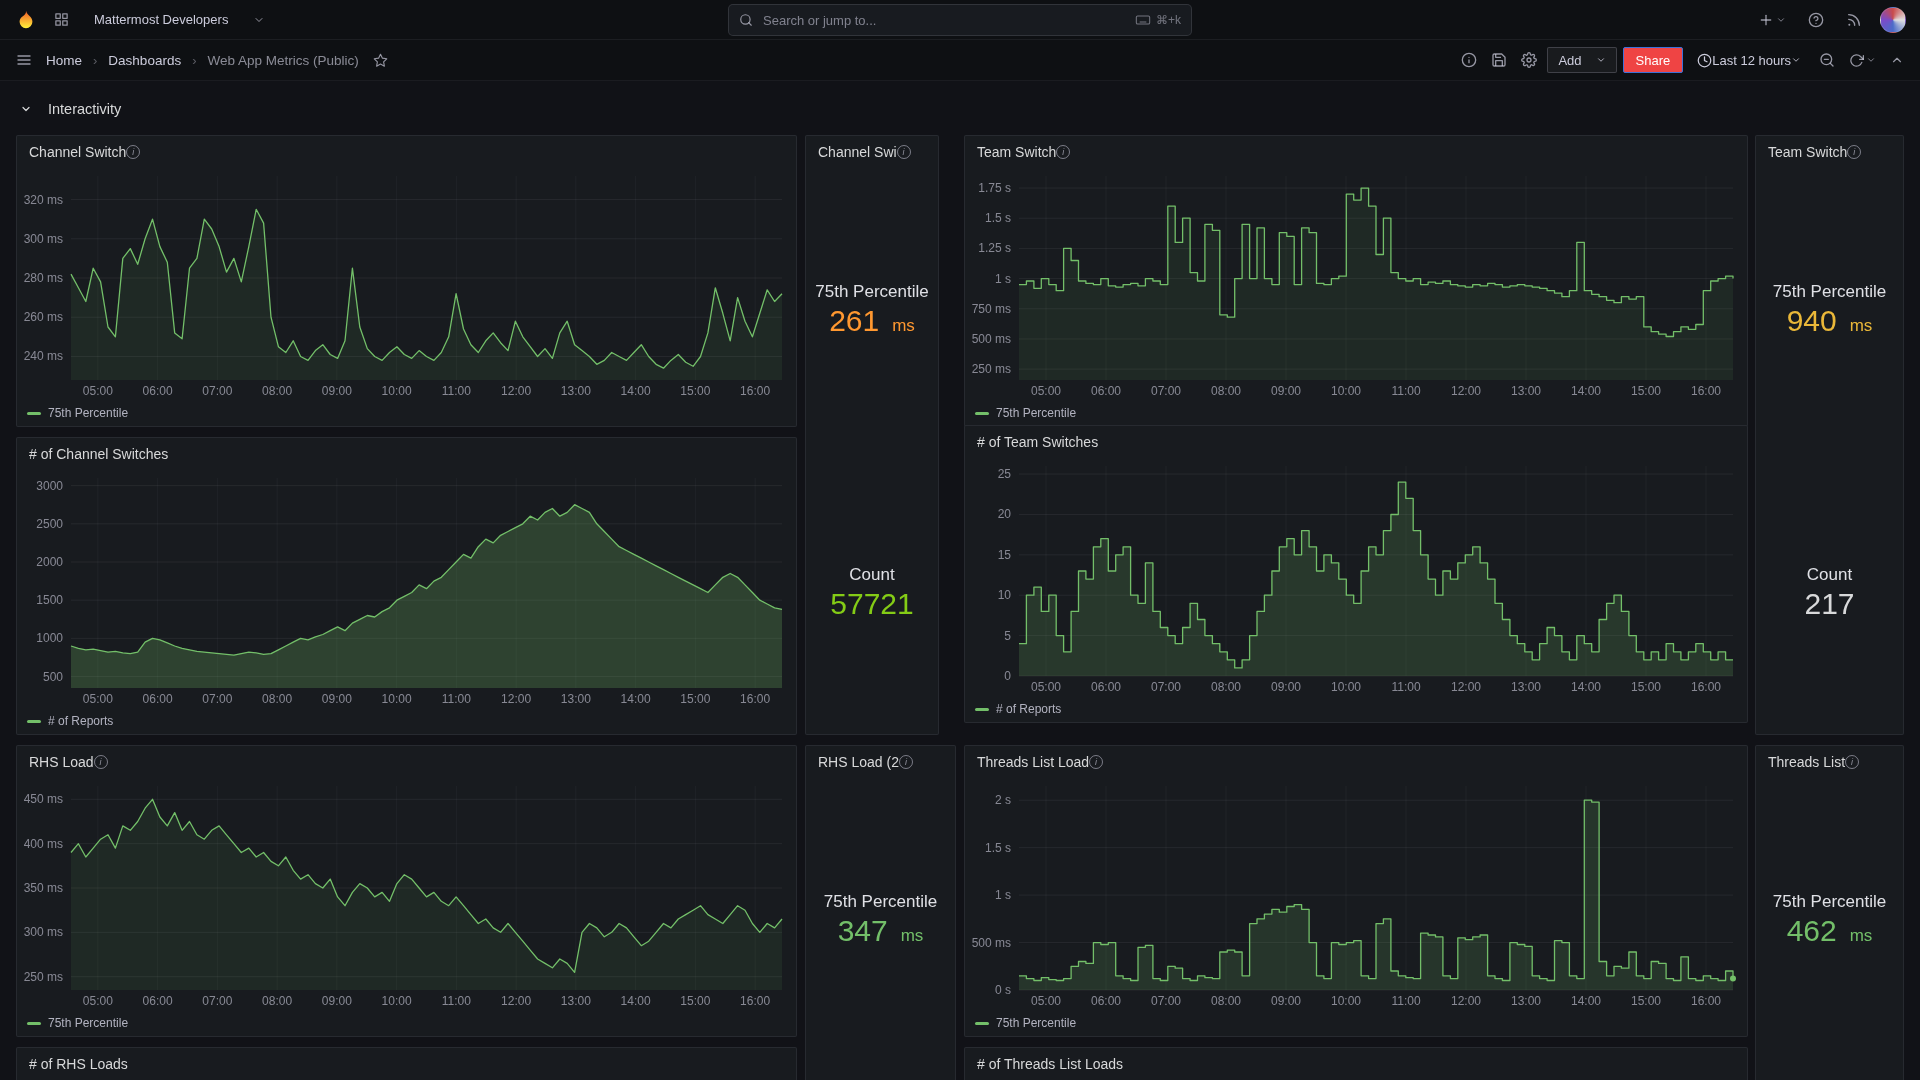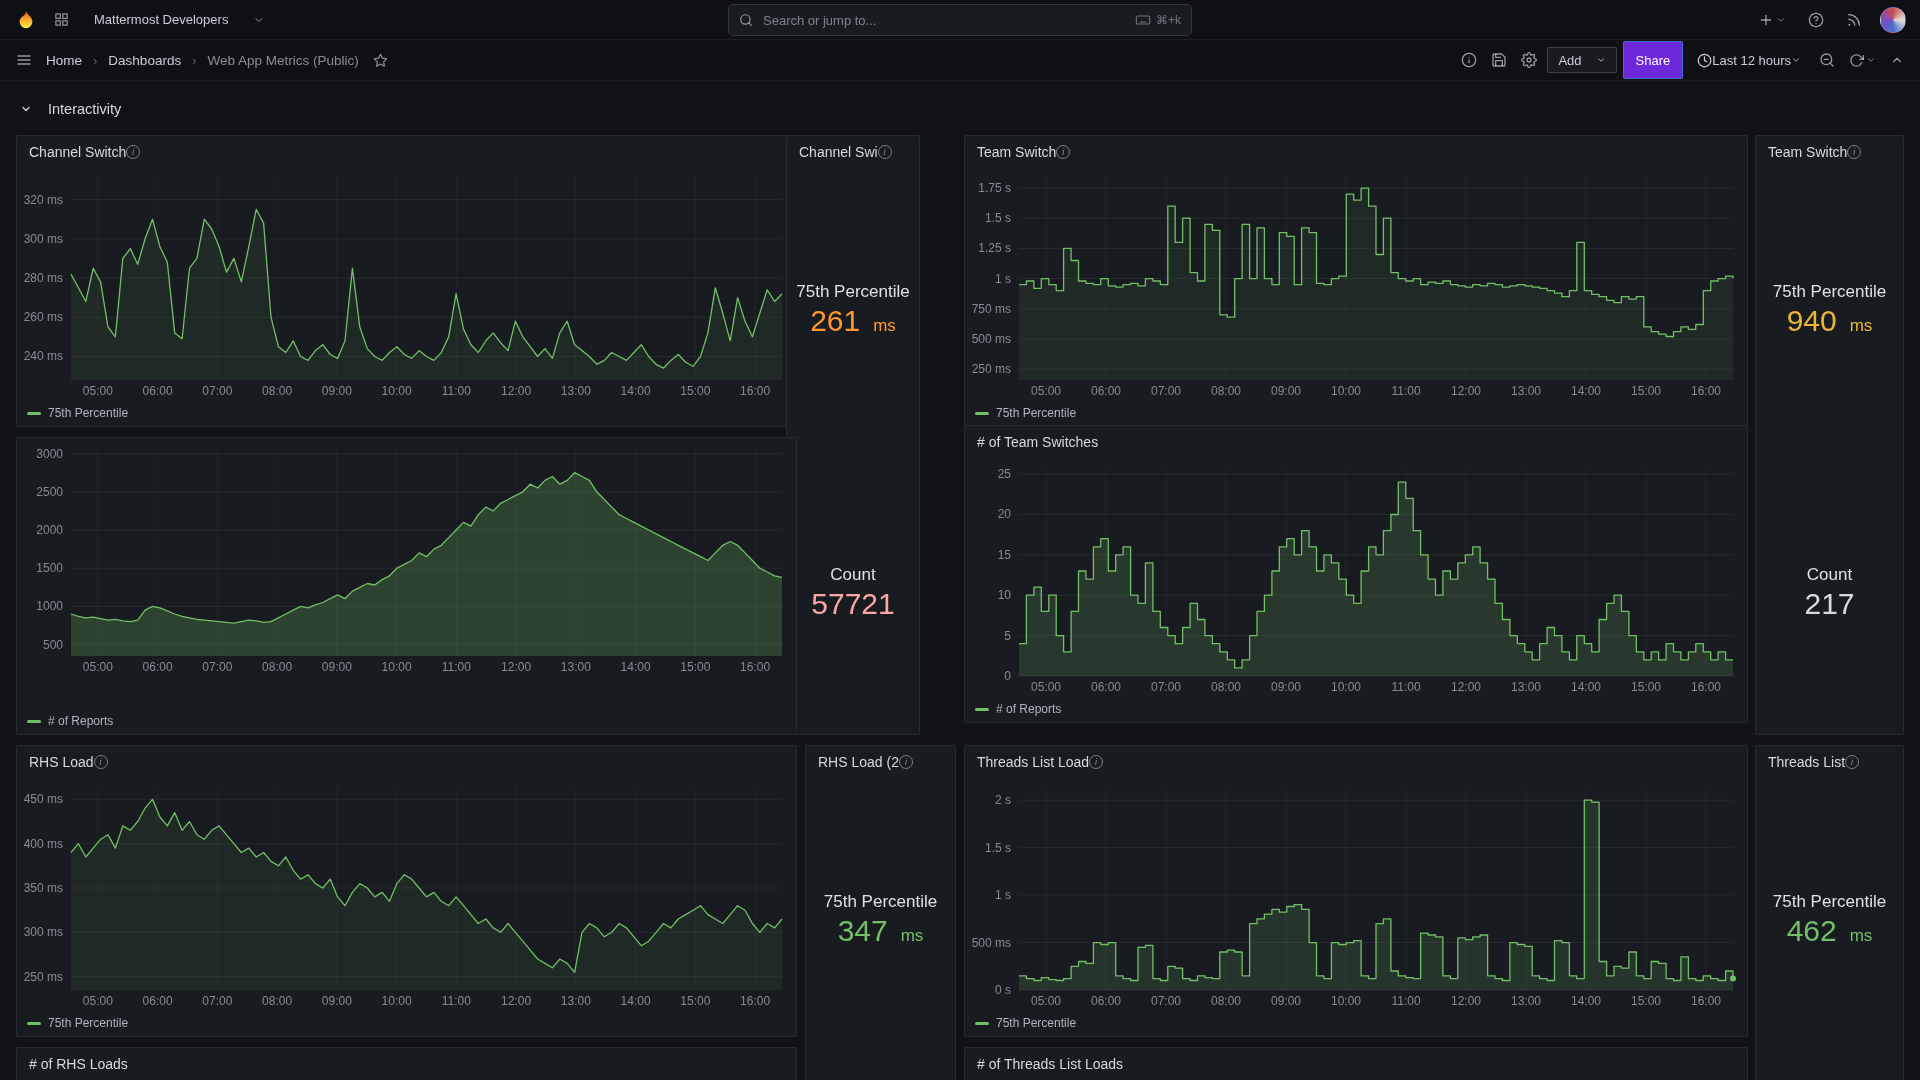--- a/index.html
+++ b/index.html
@@ -60,21 +60,21 @@
   .crumb { color:#ccccdc; font-size:13.5px; background:none; border:none; padding:2px 4px; }
   .crumb.current { color:rgba(204,204,220,0.65); }
   .crumb-sep { color:rgba(204,204,220,0.4); font-size:13px; padding:0 1px; }
   .nav-right { display:flex; align-items:center; gap:6px; }
   .btn-secondary {
     height:26px; padding:0 10px; border:1px solid rgba(204,204,220,0.22);
     background:rgba(204,204,220,0.06); border-radius:2px; color:#ccccdc;
     font-size:13px; display:flex; align-items:center; gap:14px;
   }
   .btn-primary {
-    height:38px; padding:0 12px; background:#6d28d9; border:1px solid #3d71d9;
+    height:26px; padding:0 12px; background:#ef4444; border:1px solid #3d71d9;
     border-radius:2px; color:#ffffff; font-size:13px; font-weight:500;
     display:flex; align-items:center;
   }
   .time-btn {
     height:26px; background:none; border:none; color:#ccccdc; font-size:13px;
     display:flex; align-items:center; padding:0 8px;
   }
 
   
   .dash { position:absolute; left:0; top:81px; width:1920px; height:999px; overflow:hidden; background:#111217; }
@@ -329,36 +329,36 @@
           <path d="M54.0 106.1L61.4 119.8L68.8 133.5L76.2 100.2L83.6 113.9L91.0 159.0L98.4 168.8L105.8 90.4L113.3 80.6L120.7 96.3L128.1 70.8L135.5 51.2L142.9 78.6L150.3 94.3L157.7 164.9L165.1 170.8L172.5 100.2L179.9 90.4L187.3 51.2L194.7 61.0L202.1 78.6L209.5 104.1L216.9 90.4L224.3 113.9L231.8 78.6L239.2 41.3L246.6 55.1L254.0 149.2L261.4 178.7L268.8 184.5L276.2 172.8L283.6 188.5L291.0 192.4L298.4 182.6L305.8 176.7L313.2 186.5L320.6 190.4L328.0 172.8L335.4 100.2L342.8 159.0L350.3 180.6L357.7 188.5L365.1 192.4L372.5 184.5L379.9 178.7L387.3 186.5L394.7 190.4L402.1 182.6L409.5 188.5L416.9 192.4L424.3 184.5L431.7 168.8L439.1 125.7L446.5 161.0L453.9 176.7L461.3 184.5L468.8 172.8L476.2 164.9L483.6 174.7L491.0 182.6L498.4 153.2L505.8 168.8L513.2 178.7L520.6 188.5L528.0 180.6L535.4 190.4L542.8 164.9L550.2 153.2L557.6 176.7L565.0 182.6L572.4 188.5L579.8 196.3L587.3 192.4L594.7 184.5L602.1 188.5L609.5 192.4L616.9 184.5L624.3 176.7L631.7 188.5L639.1 196.3L646.5 200.2L653.9 192.4L661.3 186.5L668.7 194.3L676.1 198.3L683.5 188.5L690.9 164.9L698.3 119.8L705.8 145.3L713.2 172.8L720.6 129.6L728.0 153.2L735.4 168.8L742.8 145.3L750.2 121.8L757.6 133.5L765.0 125.7L765.0 212.0L54 212.0Z" fill="#73BF69" fill-opacity="0.09" stroke="none"></path>
           <path d="M54.0 106.1L61.4 119.8L68.8 133.5L76.2 100.2L83.6 113.9L91.0 159.0L98.4 168.8L105.8 90.4L113.3 80.6L120.7 96.3L128.1 70.8L135.5 51.2L142.9 78.6L150.3 94.3L157.7 164.9L165.1 170.8L172.5 100.2L179.9 90.4L187.3 51.2L194.7 61.0L202.1 78.6L209.5 104.1L216.9 90.4L224.3 113.9L231.8 78.6L239.2 41.3L246.6 55.1L254.0 149.2L261.4 178.7L268.8 184.5L276.2 172.8L283.6 188.5L291.0 192.4L298.4 182.6L305.8 176.7L313.2 186.5L320.6 190.4L328.0 172.8L335.4 100.2L342.8 159.0L350.3 180.6L357.7 188.5L365.1 192.4L372.5 184.5L379.9 178.7L387.3 186.5L394.7 190.4L402.1 182.6L409.5 188.5L416.9 192.4L424.3 184.5L431.7 168.8L439.1 125.7L446.5 161.0L453.9 176.7L461.3 184.5L468.8 172.8L476.2 164.9L483.6 174.7L491.0 182.6L498.4 153.2L505.8 168.8L513.2 178.7L520.6 188.5L528.0 180.6L535.4 190.4L542.8 164.9L550.2 153.2L557.6 176.7L565.0 182.6L572.4 188.5L579.8 196.3L587.3 192.4L594.7 184.5L602.1 188.5L609.5 192.4L616.9 184.5L624.3 176.7L631.7 188.5L639.1 196.3L646.5 200.2L653.9 192.4L661.3 186.5L668.7 194.3L676.1 198.3L683.5 188.5L690.9 164.9L698.3 119.8L705.8 145.3L713.2 172.8L720.6 129.6L728.0 153.2L735.4 168.8L742.8 145.3L750.2 121.8L757.6 133.5L765.0 125.7" fill="none" stroke="#73BF69" stroke-width="1.3" stroke-linejoin="round"></path>
         </svg>
       </div>
     <div class="legend">
       <span class="swatch" style="background: rgb(115, 191, 105);"></span>
       <span>75th Percentile</span>
     </div>
   </div>
 
-  <div class="panel" style="left:786px;top:54px;width:134px;height:600px">
+  <div class="panel" style="left:805px;top:54px;width:134px;height:600px">
     <div class="panel-header">
       <span class="panel-title">Channel Swi</span>
       <span class="info-icon">i</span>
     </div>
     <div class="stat-body">
       <div class="stat-half">
         <div class="stat-label">75th Percentile</div>
         <div class="stat-value-row" style="color: rgb(255, 152, 48);">
           <span>261</span>
             <span class="stat-unit">ms</span>
         </div>
       </div>
       <div class="stat-half">
         <div class="stat-label">Count</div>
-        <div class="stat-value-row" style="color: #fca5a5;">
+        <div class="stat-value-row" style="color: #84cc16;">
           <span>57721</span>
         </div>
       </div>
     </div>
   </div>
 
   <div class="panel" style="left:964px;top:54px;width:784px;height:292px">
     <div class="panel-header">
       <span class="panel-title">Team Switch</span>
       <span class="info-icon">i</span>
@@ -429,20 +429,23 @@
       <div class="stat-half">
         <div class="stat-label">Count</div>
         <div class="stat-value-row" style="color: rgb(216, 217, 218);">
           <span>217</span>
         </div>
       </div>
     </div>
   </div>
 
   <div class="panel" style="left:16px;top:356px;width:781px;height:298px">
+    <div class="panel-header">
+      <span class="panel-title"># of Channel Switches</span>
+    </div>
     <div class="chart">
         <svg width="775" height="238" viewBox="0 0 775 238">
           <line x1="80.88655462184875" x2="80.88655462184875" y1="8" y2="218" stroke="rgba(204,204,220,0.05)"></line>
           <text x="80.88655462184875" y="233" text-anchor="middle" fill="rgba(204,204,220,0.62)" font-size="12">05:00</text>
           <line x1="140.6344537815126" x2="140.6344537815126" y1="8" y2="218" stroke="rgba(204,204,220,0.05)"></line>
           <text x="140.6344537815126" y="233" text-anchor="middle" fill="rgba(204,204,220,0.62)" font-size="12">06:00</text>
           <line x1="200.3823529411765" x2="200.3823529411765" y1="8" y2="218" stroke="rgba(204,204,220,0.05)"></line>
           <text x="200.3823529411765" y="233" text-anchor="middle" fill="rgba(204,204,220,0.62)" font-size="12">07:00</text>
           <line x1="260.1302521008404" x2="260.1302521008404" y1="8" y2="218" stroke="rgba(204,204,220,0.05)"></line>
           <text x="260.1302521008404" y="233" text-anchor="middle" fill="rgba(204,204,220,0.62)" font-size="12">08:00</text>

